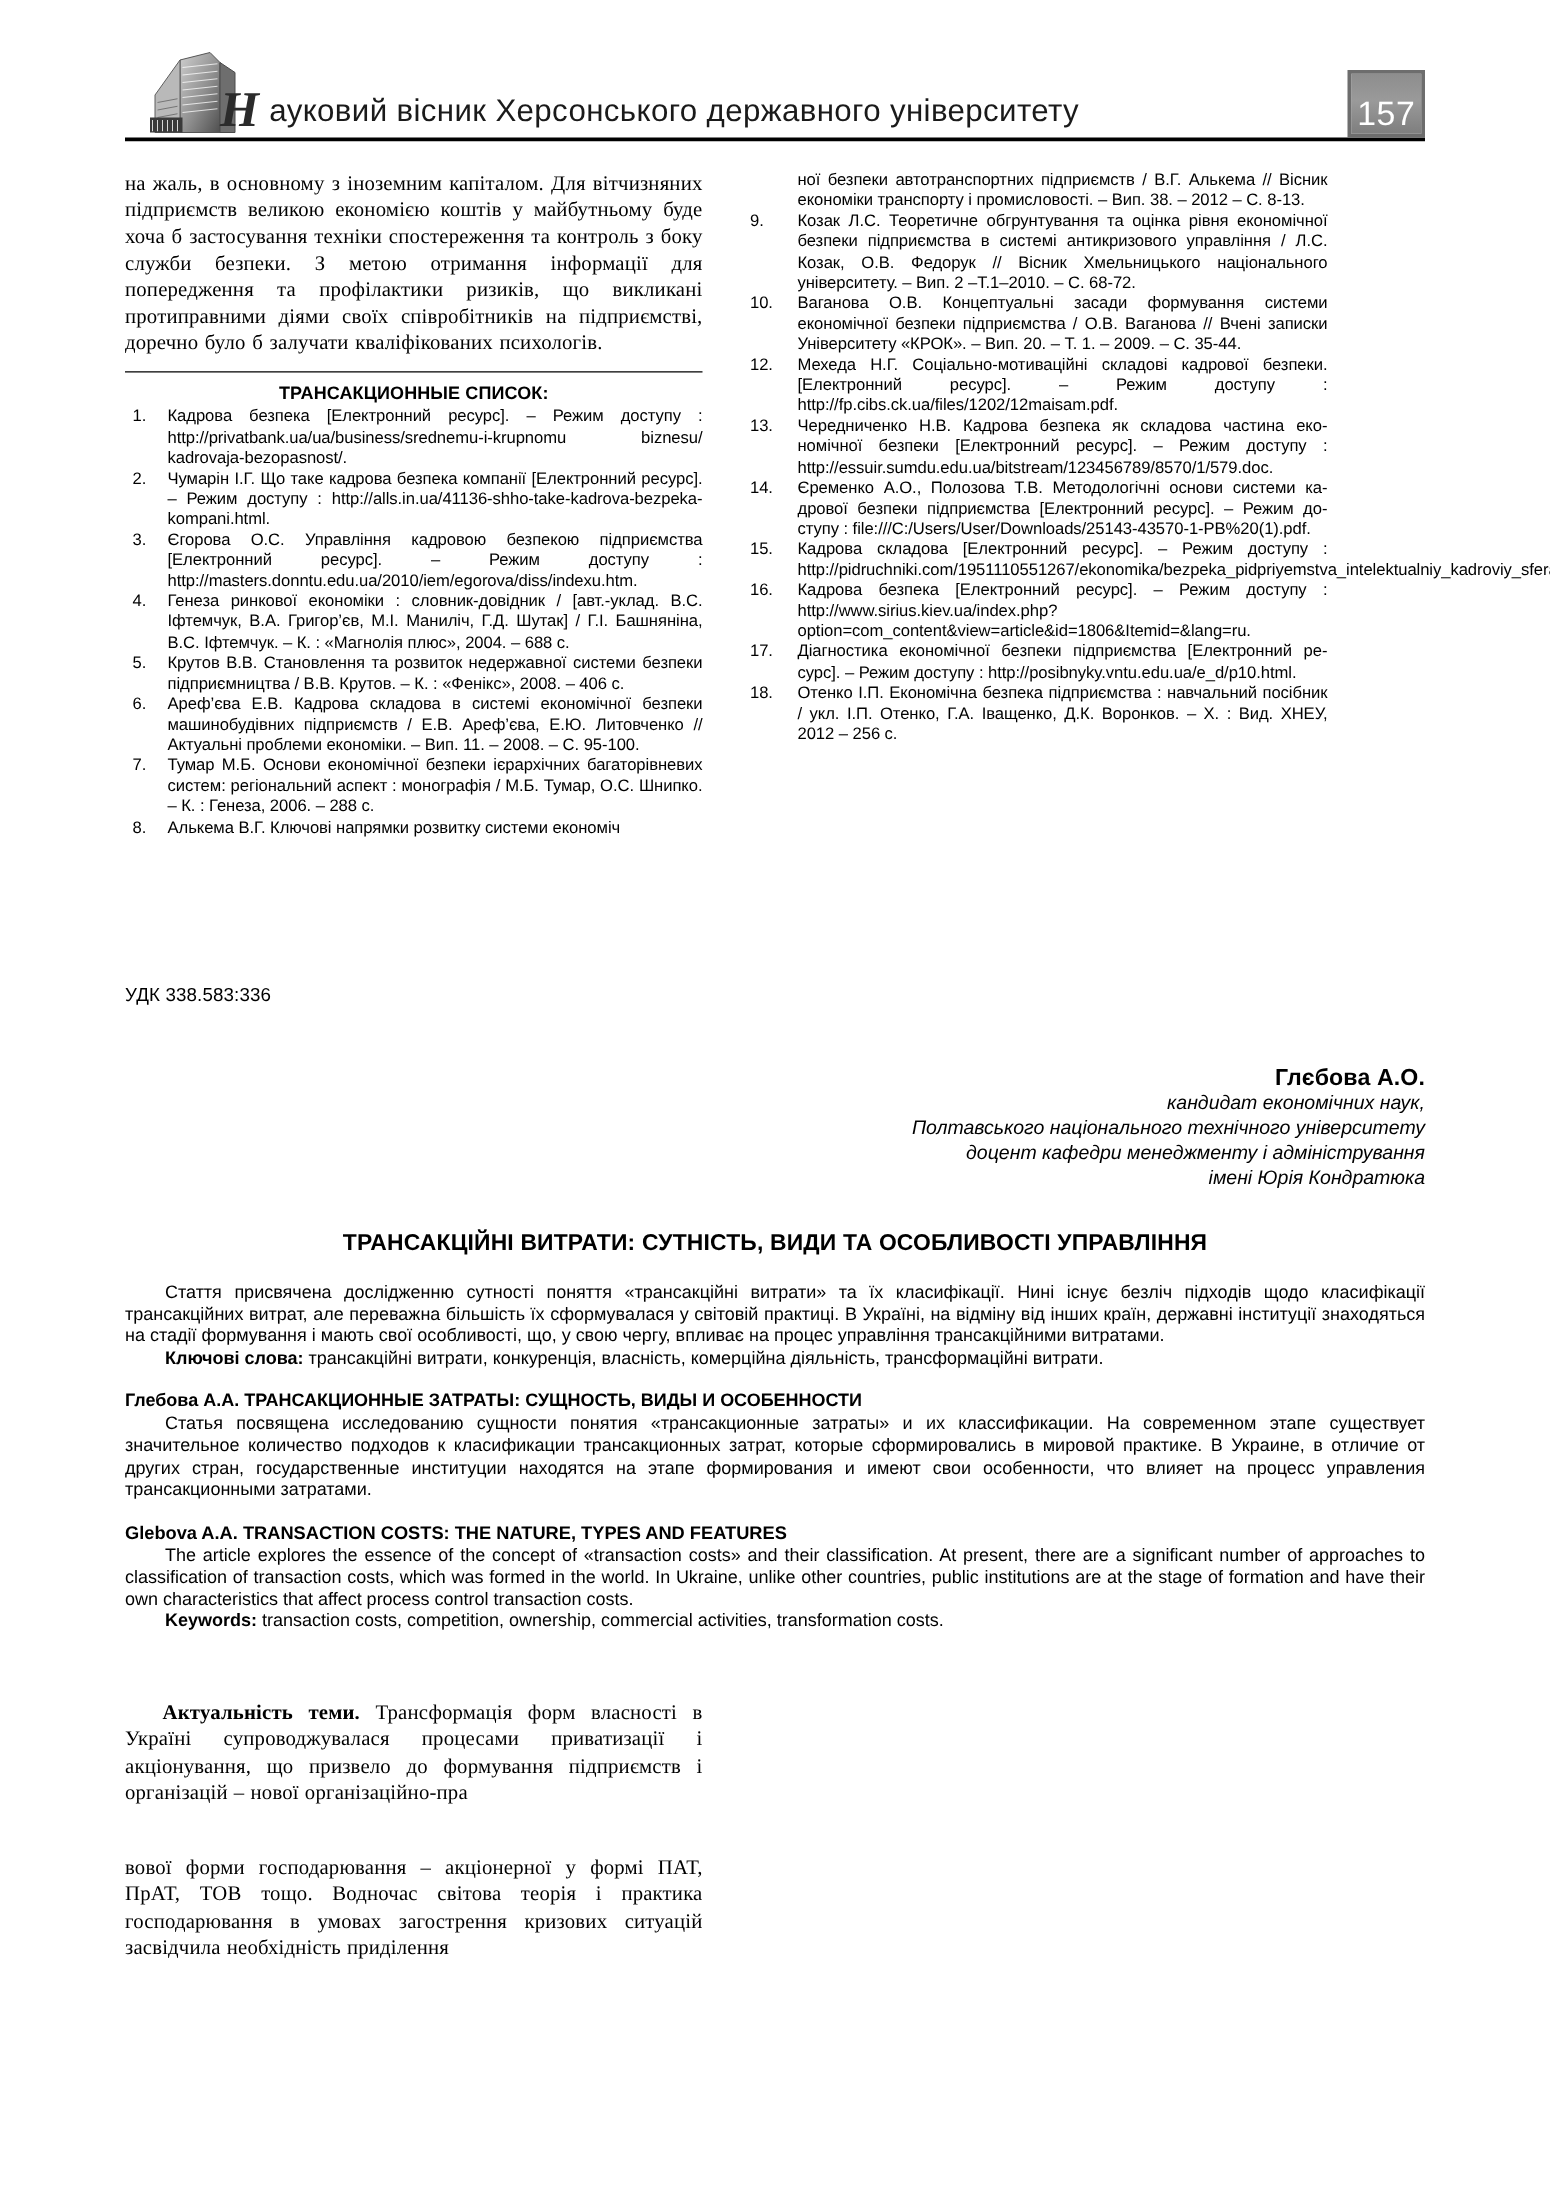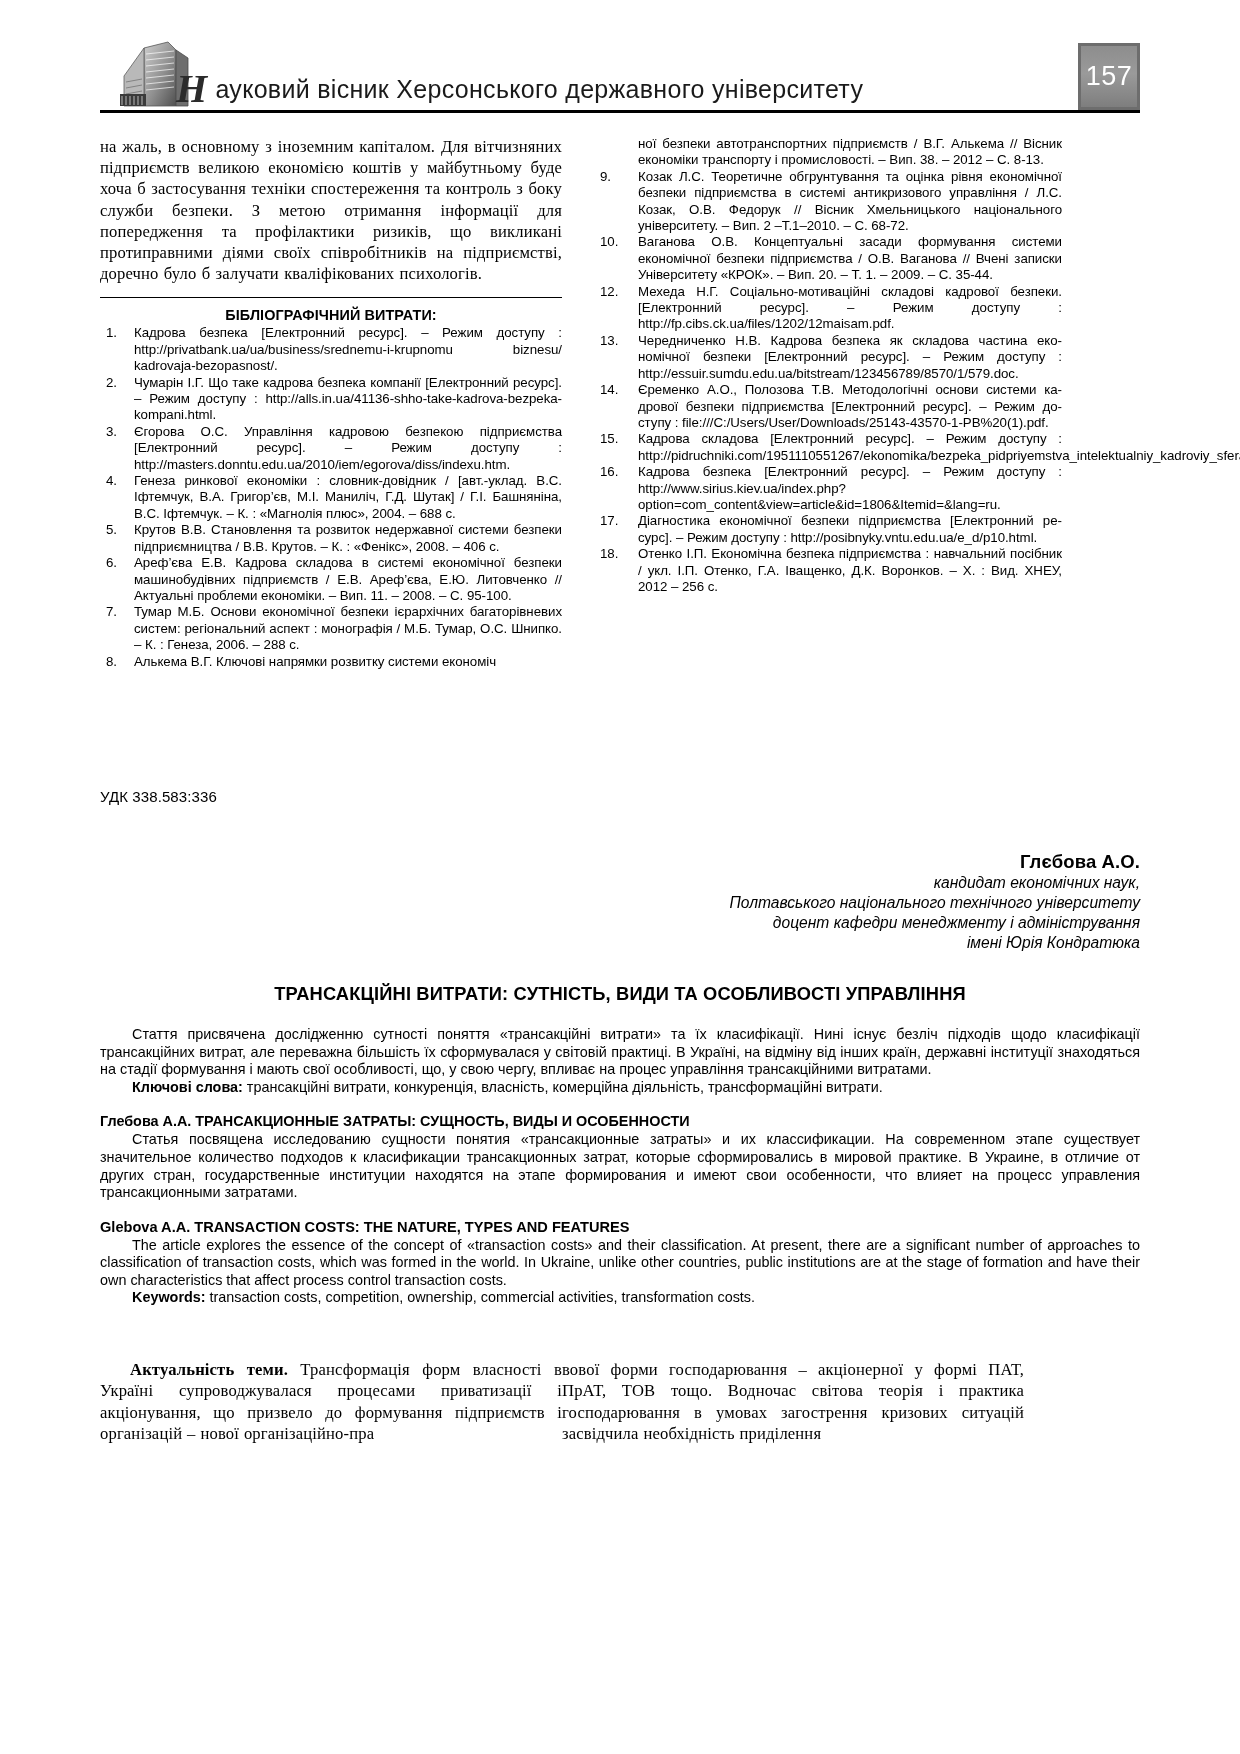--- a/index.html
+++ b/index.html
@@ -58,25 +58,25 @@
     line-height: 0;
     position: relative;
     top: 4px;
     left: -34px;
     margin-right: -26px;
     color: #2b2b2b;
   }
   .page-number-box {
     position: absolute;
     right: 0; bottom: 10px;
-    width: 62px; height: 67px;
+    width: 62px; height: 54px;
     background: linear-gradient(180deg,#8d8d8d 0%, #9a9a9a 45%, #7e7e7e 100%);
     border: 3px solid #6d6d6d;
     display: flex;
-    align-items: center;
+    align-items: flex-end;
     justify-content: center;
   }
   .page-number-box span {
     color: #fff;
     font-size: 27px;
     font-family: "Liberation Sans", sans-serif;
     letter-spacing: 0.5px;
   }
 
   
@@ -180,20 +180,22 @@
     font-size: 14.4px;
     margin-top: 17px;
     margin-bottom: 2px;
   }
   .sub-title.en { font-size: 14.6px; }
 
   
   .body-cols {
     margin: 52px 100px 0 100px;
     display: flex;
+    gap: 38px;
+    flex-direction: column;
   }
   .body-col {
     width: 462px;
     font-family: "Liberation Serif", serif;
     font-size: 16.6px;
     line-height: 21.4px;
     text-align: justify;
     letter-spacing: 0.15px;
     word-spacing: 0.6px;
   }
@@ -249,21 +251,21 @@
     <div class="page-number-box">
       <span>157</span>
     </div>
   </div>
 
   <div class="cols">
 
     <div class="col ref-left">
       <div class="intro-par">на жаль, в основному з іноземним капіталом. Для ві­тчизняних підприємств великою економією коштів у майбутньому буде хоча б застосування техніки спо­стереження та контроль з боку служби безпеки. З метою отримання інформації для попередження та профілактики ризиків, що викликані протиправни­ми діями своїх співробітників на підприємстві, до­речно було б залучати кваліфікованих психологів.</div>
       <hr class="ref-divider">
-      <div class="bib-heading">БІБЛІОГРАФІЧНИЙ ВИТРАТИ:</div>
+      <div class="bib-heading">ТРАНСАКЦИОННЫЕ СПИСОК:</div>
       <ol class="refs">
         <li><span class="num">1.</span><span>Кадрова безпека [Електронний ресурс]. – Режим доступу : http://privatbank.ua/ua/business/srednemu-i-krupnomu biznesu/ kadrovaja-bezopasnost/.</span></li>
         <li><span class="num">2.</span><span>Чумарін І.Г. Що таке кадрова безпека компанії [Електронний ресурс]. – Режим доступу : http://alls.in.ua/41136-shho-take-kadrova-bezpeka-kompani.html.</span></li>
         <li><span class="num">3.</span><span>Єгорова О.С. Управління кадровою безпекою підприємства [Електронний ресурс]. – Режим доступу : http://masters.donntu.edu.ua/2010/iem/egorova/diss/indexu.htm.</span></li>
         <li><span class="num">4.</span><span>Генеза ринкової економіки : словник-довідник / [авт.-уклад. В.С. Іфтемчук, В.А. Григор’єв, М.І. Маниліч, Г.Д. Шутак] / Г.І. Башнянiна, В.С. Іфтемчук. – К. : «Магнолія плюс», 2004. – 688 с.</span></li>
         <li><span class="num">5.</span><span>Крутов В.В. Становлення та розвиток недержавної системи без­пеки підприємництва / В.В. Крутов. – К. : «Фенікс», 2008. – 406 с.</span></li>
         <li><span class="num">6.</span><span>Ареф’єва Е.В. Кадрова складова в системі економічної безпеки машинобудівних підприємств / Е.В. Ареф’єва, Е.Ю. Литовченко // Актуальні проблеми економіки. – Вип. 11. – 2008. – С. 95-100.</span></li>
         <li><span class="num">7.</span><span>Тумар М.Б. Основи економічної безпеки ієрархічних багаторів­невих систем: регіональний аспект : монографія / М.Б. Тумар, О.С. Шнипко. – К. : Генеза, 2006. – 288 с.</span></li>
         <li><span class="num">8.</span><span>Алькема В.Г. Ключові напрямки розвитку системи економіч­</span></li>
       </ol>

